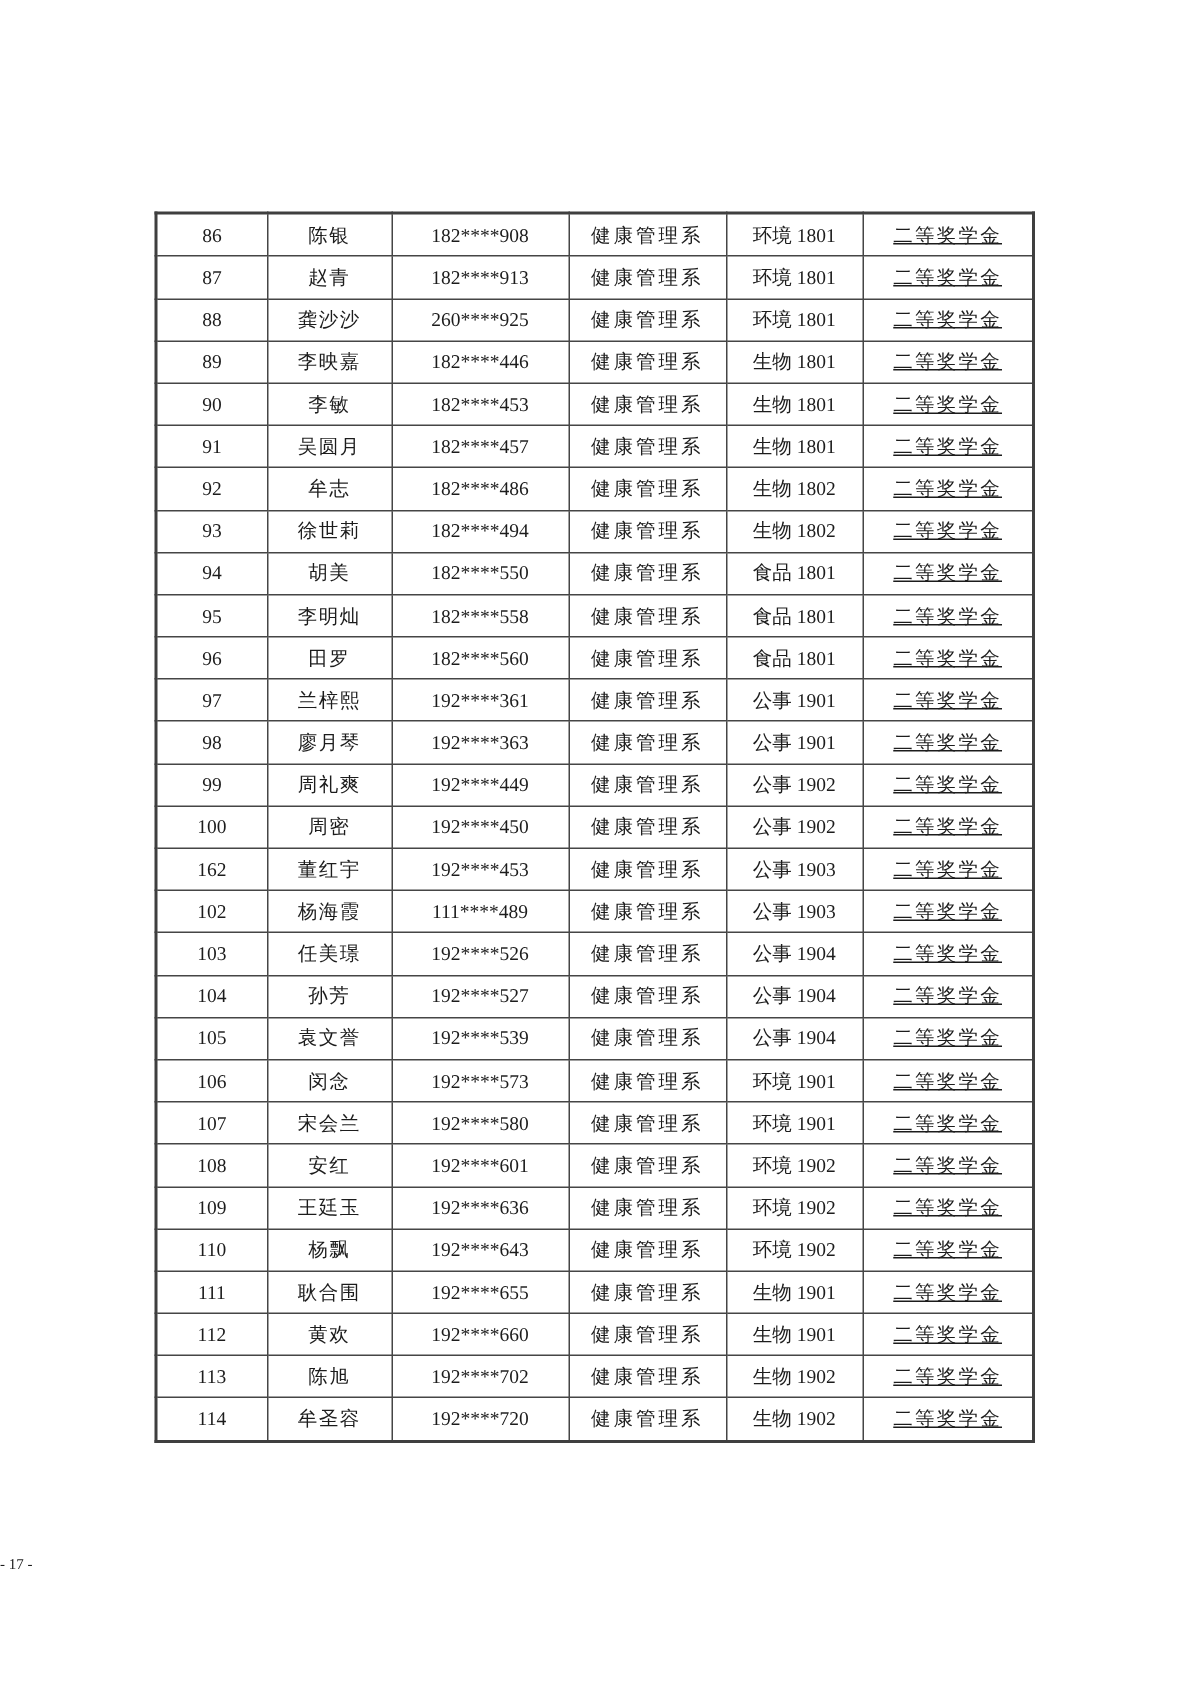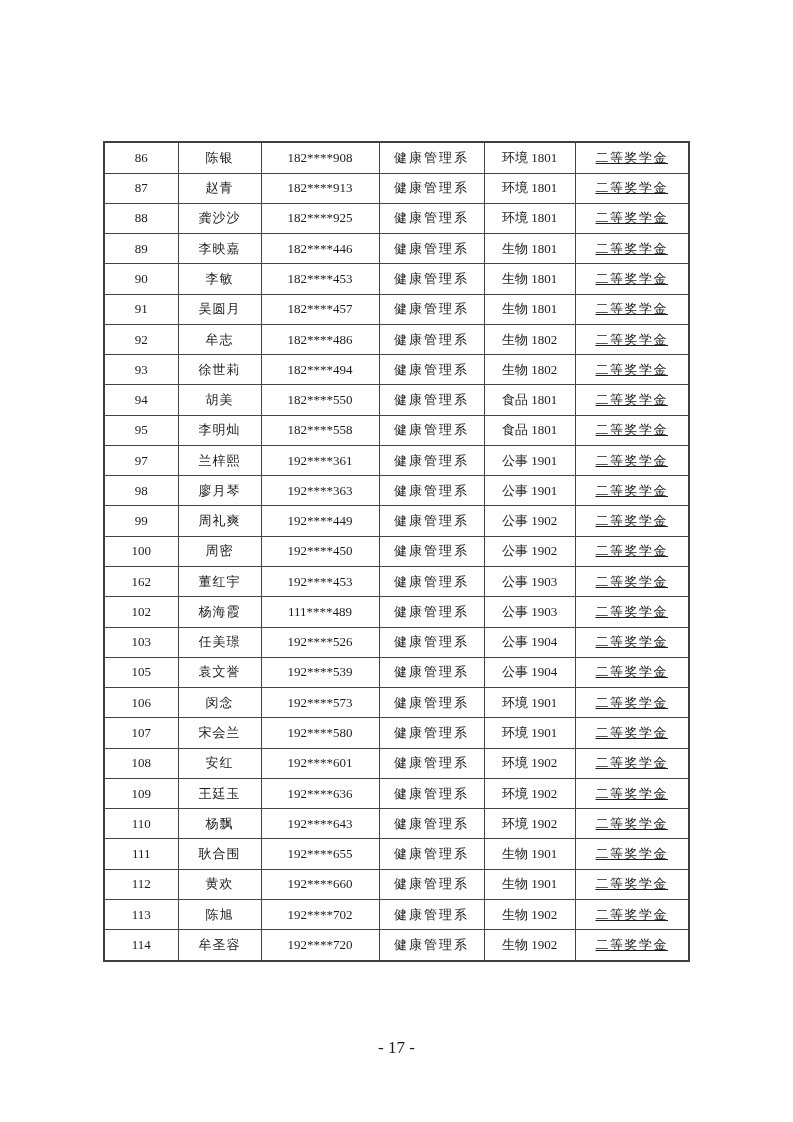--- a/index.html
+++ b/index.html
@@ -34,22 +34,21 @@
     overflow: hidden;
     padding: 0 2px;
   }
   table.doc-table td[data-name="cell-department"] { letter-spacing: 2px; }
   table.doc-table td[data-name="cell-name"] { letter-spacing: 1px; }
   table.doc-table td[data-name="cell-award"] { letter-spacing: 1.5px; text-decoration: underline; }
   .page-number {
     position: absolute;
     left: 0; right: 0;
     top: 1038px;
-    text-align: center;
-    font-size: 17px;
+    font-size: 10px;
     color: #1c1c1c;
     font-family: "Liberation Serif", "DejaVu Serif", serif;
   }
 </style>
 </head>
 <body>
 
 <div class="page" data-name="document-page">
 
   <table class="doc-table" data-name="scholarship-table">
@@ -74,21 +73,21 @@
           <td data-name="cell-index">87</td>
           <td data-name="cell-name">赵青</td>
           <td data-name="cell-id">182****913</td>
           <td data-name="cell-department">健康管理系</td>
           <td data-name="cell-class">环境 1801</td>
           <td data-name="cell-award">二等奖学金</td>
         </tr>
         <tr data-name="table-row">
           <td data-name="cell-index">88</td>
           <td data-name="cell-name">龚沙沙</td>
-          <td data-name="cell-id">182****925</td>
+          <td data-name="cell-id">260****925</td>
           <td data-name="cell-department">健康管理系</td>
           <td data-name="cell-class">环境 1801</td>
           <td data-name="cell-award">二等奖学金</td>
         </tr>
         <tr data-name="table-row">
           <td data-name="cell-index">89</td>
           <td data-name="cell-name">李映嘉</td>
           <td data-name="cell-id">182****446</td>
           <td data-name="cell-department">健康管理系</td>
           <td data-name="cell-class">生物 1801</td>
@@ -136,20 +135,28 @@
         </tr>
         <tr data-name="table-row">
           <td data-name="cell-index">95</td>
           <td data-name="cell-name">李明灿</td>
           <td data-name="cell-id">182****558</td>
           <td data-name="cell-department">健康管理系</td>
           <td data-name="cell-class">食品 1801</td>
           <td data-name="cell-award">二等奖学金</td>
         </tr>
         <tr data-name="table-row">
+          <td data-name="cell-index">96</td>
+          <td data-name="cell-name">田罗</td>
+          <td data-name="cell-id">182****560</td>
+          <td data-name="cell-department">健康管理系</td>
+          <td data-name="cell-class">食品 1801</td>
+          <td data-name="cell-award">二等奖学金</td>
+        </tr>
+        <tr data-name="table-row">
           <td data-name="cell-index">97</td>
           <td data-name="cell-name">兰梓熙</td>
           <td data-name="cell-id">192****361</td>
           <td data-name="cell-department">健康管理系</td>
           <td data-name="cell-class">公事 1901</td>
           <td data-name="cell-award">二等奖学金</td>
         </tr>
         <tr data-name="table-row">
           <td data-name="cell-index">98</td>
           <td data-name="cell-name">廖月琴</td>
@@ -192,20 +199,28 @@
         </tr>
         <tr data-name="table-row">
           <td data-name="cell-index">103</td>
           <td data-name="cell-name">任美璟</td>
           <td data-name="cell-id">192****526</td>
           <td data-name="cell-department">健康管理系</td>
           <td data-name="cell-class">公事 1904</td>
           <td data-name="cell-award">二等奖学金</td>
         </tr>
         <tr data-name="table-row">
+          <td data-name="cell-index">104</td>
+          <td data-name="cell-name">孙芳</td>
+          <td data-name="cell-id">192****527</td>
+          <td data-name="cell-department">健康管理系</td>
+          <td data-name="cell-class">公事 1904</td>
+          <td data-name="cell-award">二等奖学金</td>
+        </tr>
+        <tr data-name="table-row">
           <td data-name="cell-index">105</td>
           <td data-name="cell-name">袁文誉</td>
           <td data-name="cell-id">192****539</td>
           <td data-name="cell-department">健康管理系</td>
           <td data-name="cell-class">公事 1904</td>
           <td data-name="cell-award">二等奖学金</td>
         </tr>
         <tr data-name="table-row">
           <td data-name="cell-index">106</td>
           <td data-name="cell-name">闵念</td>

